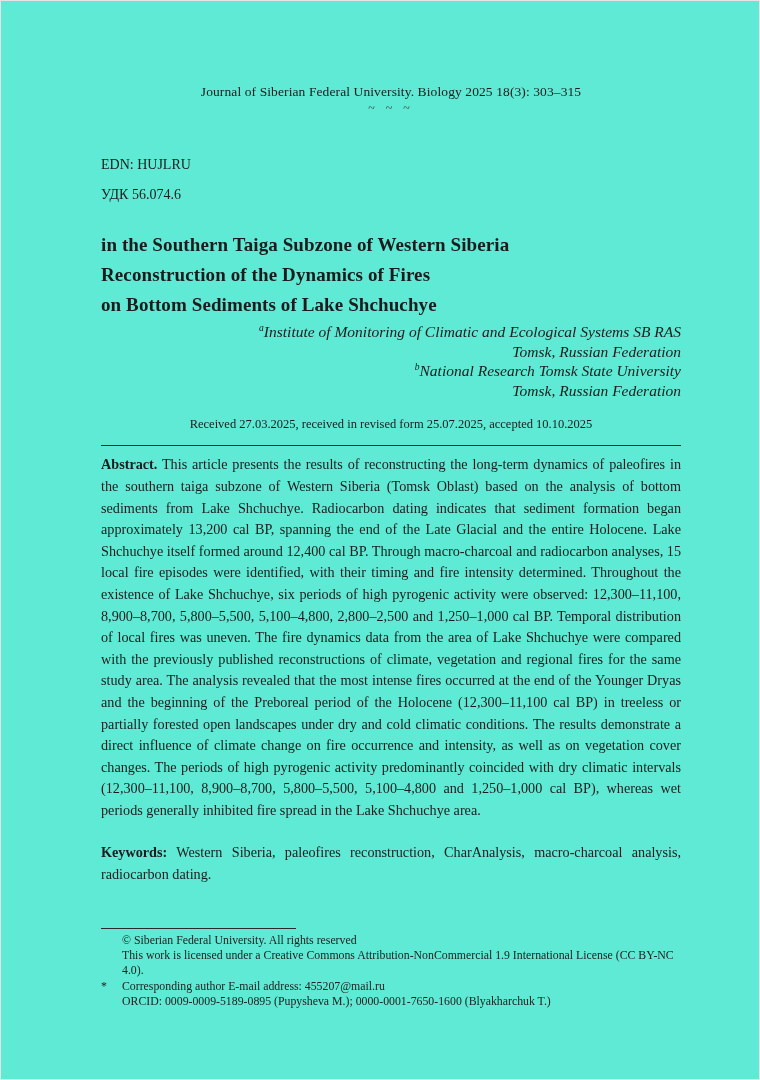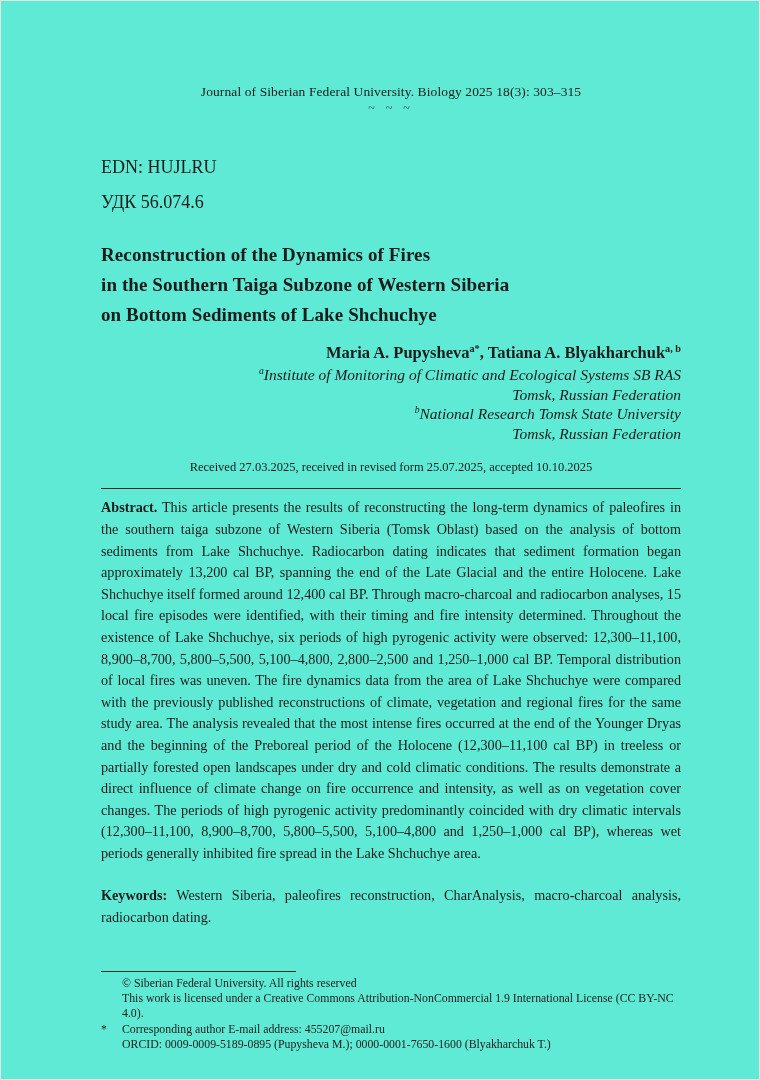--- a/index.html
+++ b/index.html
@@ -33,21 +33,21 @@
   }
   .ornament {
     text-align: center;
     font-size: 12px;
     letter-spacing: 4px;
     color: #3a3a3a;
     margin-top: 1px;
   }
   .meta {
     margin-top: 41px;
-    font-size: 18px;
+    font-size: 14px;
   }
   .meta .udk { margin-top: 14px; }
   .title {
     margin-top: 27px;
     font-size: 19px;
     font-weight: bold;
     line-height: 30px;
     letter-spacing: 0.1px;
   }
   .authors {
@@ -120,28 +120,25 @@
 
     <div class="journal-header">Journal of Siberian Federal University. Biology 2025 18(3): 303–315</div>
     <div class="ornament">~ ~ ~</div>
 
     <div class="meta">
       <div class="edn">EDN: HUJLRU</div>
       <div class="udk">УДК 56.074.6</div>
     </div>
 
     <div class="title">
+      <div>in the Southern Taiga Subzone of Western Siberia</div>
       <div>Reconstruction of the Dynamics of Fires</div>
-      <div>in the Southern Taiga Subzone of Western Siberia</div>
       <div>on Bottom Sediments of Lake Shchuchye</div>
     </div>
 
-    <div class="authors">
-      <span>Maria A. Pupysheva</span><sup>a*</sup><span class="pre">, </span><span>Tatiana A. Blyakharchuk</span><sup>a, b</sup>
-    </div>
 
     <div class="affils">
       <div class="affil"><sup>a</sup><span>Institute of Monitoring of Climatic and Ecological Systems SB RAS</span></div>
       <div class="affil"><sup></sup><span>Tomsk, Russian Federation</span></div>
       <div class="affil"><sup>b</sup><span>National Research Tomsk State University</span></div>
       <div class="affil"><sup></sup><span>Tomsk, Russian Federation</span></div>
     </div>
 
     <div class="received">Received 27.03.2025, received in revised form 25.07.2025, accepted 10.10.2025</div>
 

